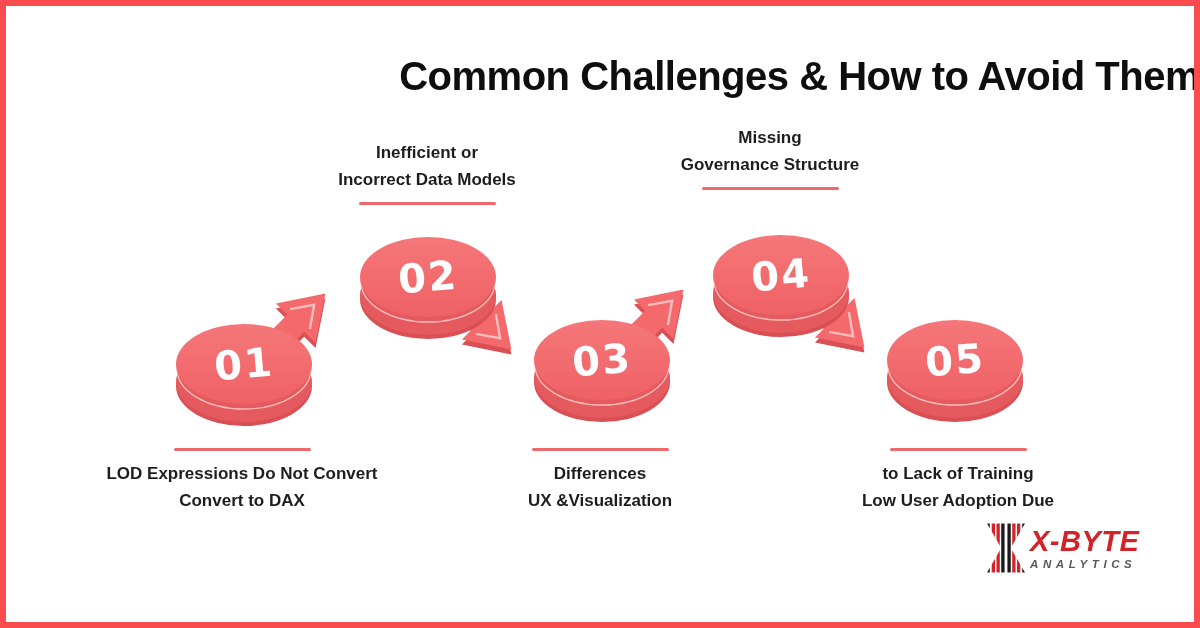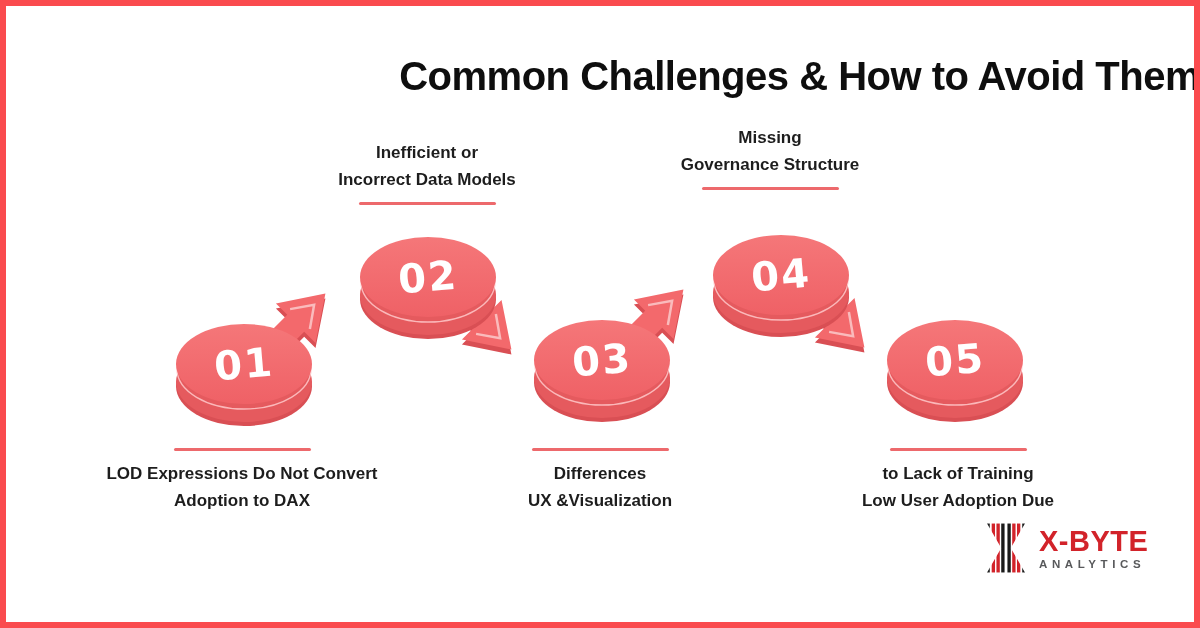--- a/index.html
+++ b/index.html
@@ -25,21 +25,21 @@
     width:137px;height:3px;background:#ed696c;border-radius:2px;margin:0 auto;
   }
   .label-block.top .underline{margin-top:9px;}
   .label-block.bottom .underline{margin-bottom:9px;}
   .badge{position:absolute;}
   .badge-num{
     font-family:"DejaVu Sans", sans-serif;font-weight:800;font-size:40px;
     fill:#ffffff;letter-spacing:2px;text-anchor:middle;
   }
   .logo{
-    position:absolute;left:985px;top:523px;display:flex;align-items:center;gap:12px;
+    position:absolute;left:985px;top:523px;display:flex;align-items:center;gap:3px;font-style:italic;
   }
   .logo-name{
     font-size:29px;font-weight:800;color:#d2232a;line-height:30px;letter-spacing:0.5px;
   }
   .logo-sub{
     font-size:11.5px;font-weight:600;color:#58595b;letter-spacing:4.6px;margin-top:2px;
   }
 </style>
 </head>
 <body>
@@ -67,21 +67,21 @@
 
   <div class="label-block top" style="left:625px;top:124px;">
     <div class="label-line">Missing</div>
     <div class="label-line">Governance Structure</div>
     <div class="underline"></div>
   </div>
 
   <div class="label-block bottom" style="left:97px;top:448px;">
     <div class="underline"></div>
     <div class="label-line">LOD Expressions Do Not Convert</div>
-    <div class="label-line">Adoption to DAX</div>
+    <div class="label-line">Convert to DAX</div>
   </div>
 
   <div class="label-block bottom" style="left:455px;top:448px;">
     <div class="underline"></div>
     <div class="label-line">Differences</div>
     <div class="label-line">UX &amp;Visualization</div>
   </div>
 
   <div class="label-block bottom" style="left:813px;top:448px;">
     <div class="underline"></div>

